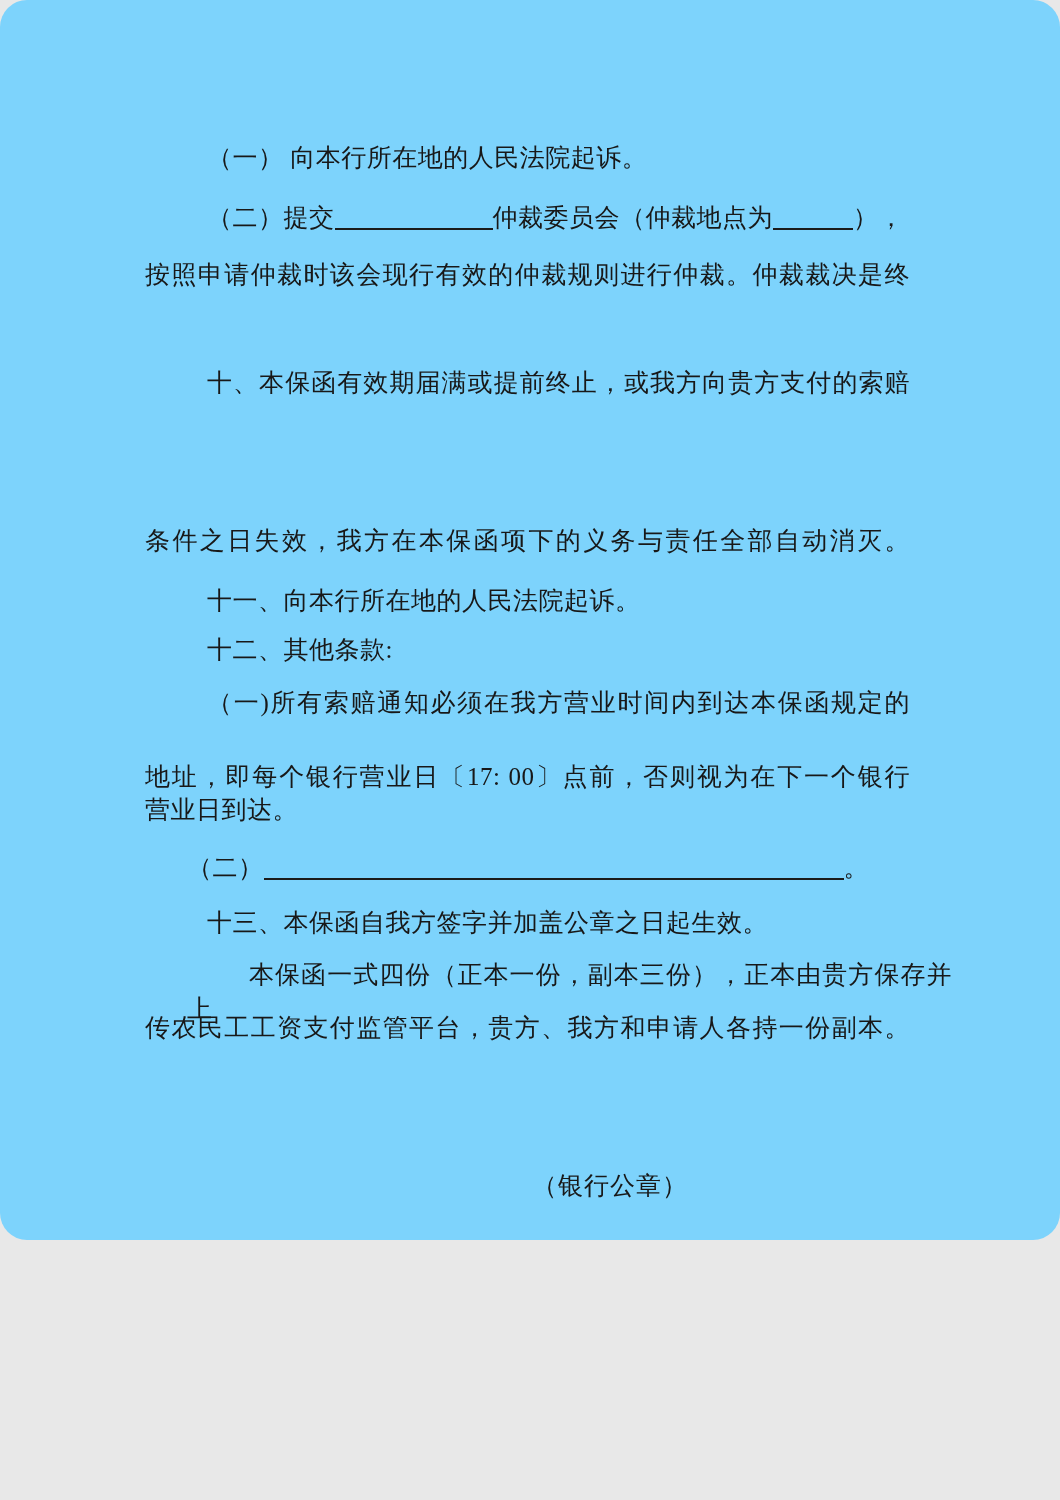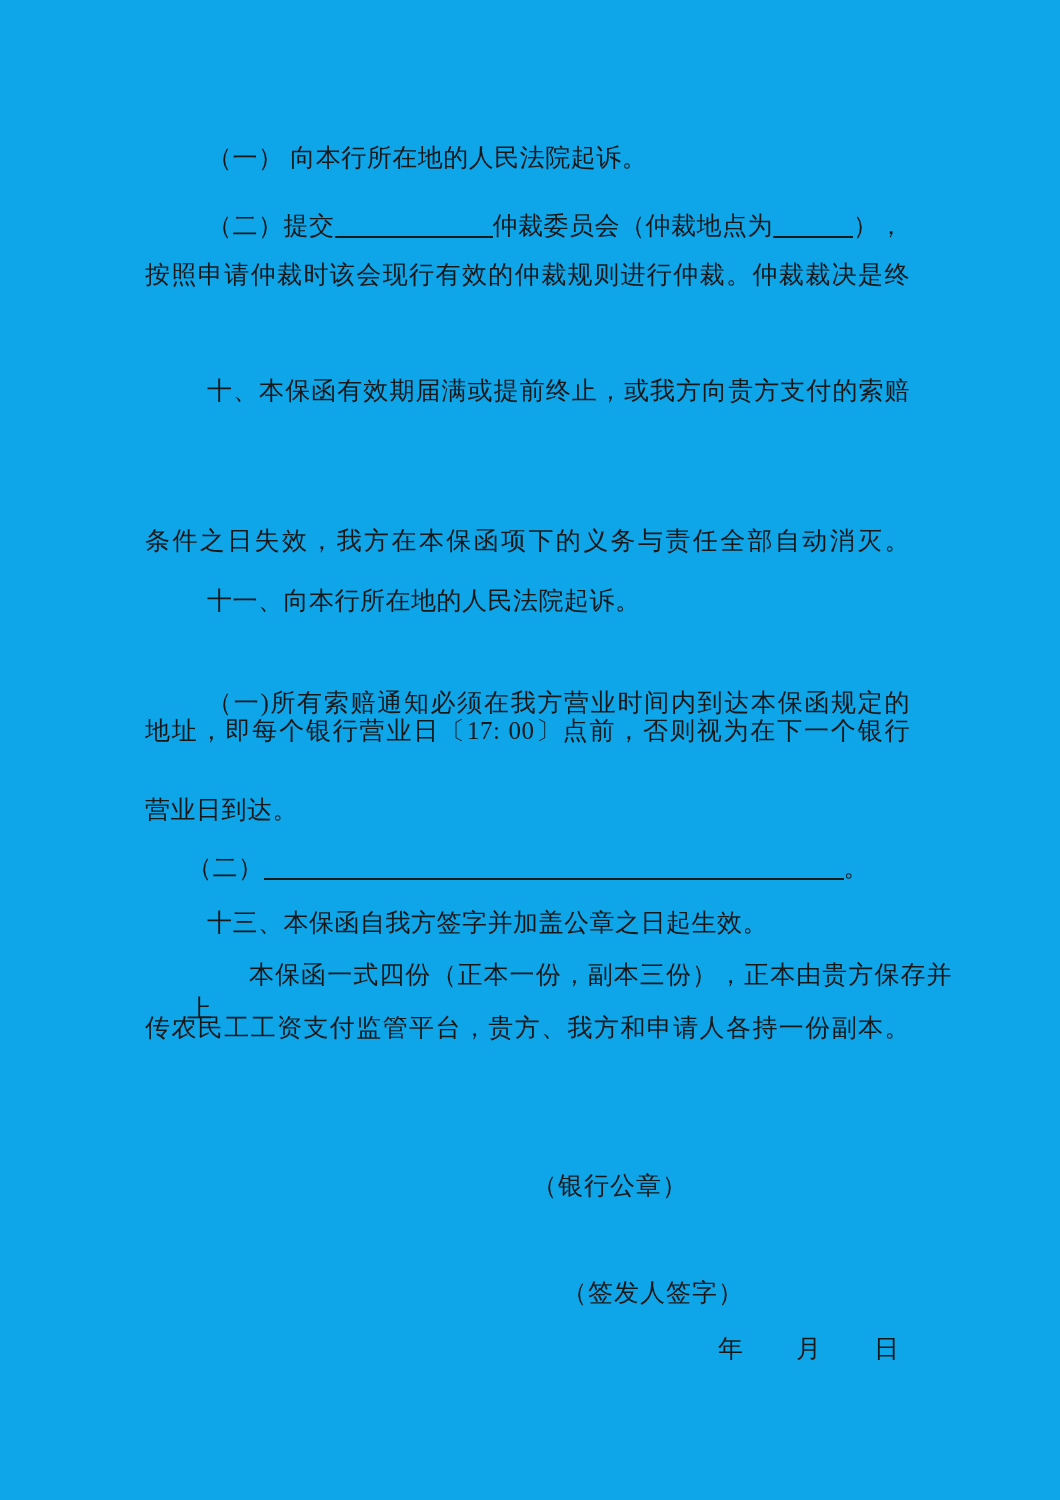--- a/index.html
+++ b/index.html
@@ -3,25 +3,26 @@
 <meta charset="utf-8">
 <style>
   html, body {
     margin: 0;
     padding: 0;
     background: #e8e8e8;
   }
   .page {
     position: relative;
     width: 1060px;
-    height: 1500px;
-    background: #0ea5e9;
+    height: 1240px;
+    background: #7dd3fc;
     color: #181818;
     font-family: "Liberation Serif", "DejaVu Serif", serif;
     overflow: hidden;
+    border-radius: 27px;
   }
   .line {
     position: absolute;
     left: 145px;
     width: 765px;
     font-size: 25px;
     line-height: 34px;
     white-space: nowrap;
     letter-spacing: 0.5px;
   }
@@ -36,31 +37,31 @@
     display: inline-block;
     border-bottom: 2px solid #1b1b1b;
     height: 20px;
     vertical-align: -4px;
   }
   .blank-committee { width: 158px; }
   .blank-venue { width: 80px; }
   .blank-other { width: 580px; }
   
   .l01 { top: 141px; }
-  .l02 { top: 209px; }
+  .l02 { top: 201px; }
   .l03 { top: 258px; font-family: Liberation Serif, serif; }
   .l04 { top: 311px; }
-  .l05 { top: 366px; margin-top: 8px; }
+  .l05 { top: 366px; }
   .l06 { top: 419px; }
   .l07 { top: 473px; }
   .l08 { top: 524px; }
   .l09 { top: 584px; }
   .l10 { top: 633px; }
   .l11 { top: 686px; }
-  .l12 { top: 714px; }
+  .l12 { top: 760px; }
   .l13 { top: 793px; }
   .l14 { top: 851px; }
   .l15 { top: 906px; }
   .l16 { top: 958px; margin-left: 42px; }
   .l17 { top: 1011px; }
   .footer-item {
     position: absolute;
     font-size: 25px;
     line-height: 34px;
     white-space: pre;
@@ -79,20 +80,21 @@
   <div class="line indent l01">（一） 向本行所在地的人民法院起诉。</div>
 
   <div class="line indent l02"><span>（二）提交</span><span class="blank blank-committee"></span><span>仲裁委员会（仲裁地点为</span><span class="blank blank-venue"></span><span>），</span></div>
 
   <div class="line just l03">按照申请仲裁时该会现行有效的仲裁规则进行仲裁。仲裁裁决是终</div>
 
   <div class="line indent just l05">十、本保函有效期届满或提前终止，或我方向贵方支付的索赔</div>
   <div class="line just l08">条件之日失效，我方在本保函项下的义务与责任全部自动消灭。</div>
 
   <div class="line indent l09">十一、向本行所在地的人民法院起诉。</div>
+  <div class="line indent l10">十二、其他条款:</div>
 
   <div class="line indent just l11">（一)所有索赔通知必须在我方营业时间内到达本保函规定的</div>
   <div class="line just l12">地址，即每个银行营业日〔17: 00〕点前，否则视为在下一个银行</div>
   <div class="line l13">营业日到达。</div>
 
   <div class="line indent-sm l14"><span>（二）</span><span class="blank blank-other"></span><span>。</span></div>
 
   <div class="line indent l15">十三、本保函自我方签字并加盖公章之日起生效。</div>
   <div class="line indent just l16">本保函一式四份（正本一份，副本三份），正本由贵方保存并上</div>
   <div class="line just l17">传农民工工资支付监管平台，贵方、我方和申请人各持一份副本。</div>

